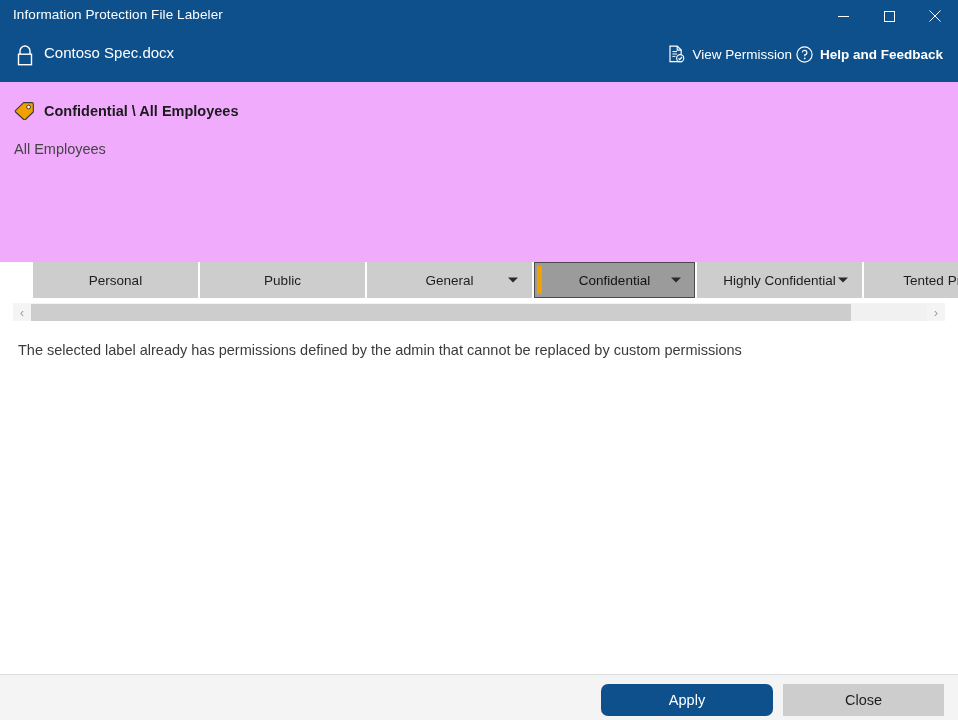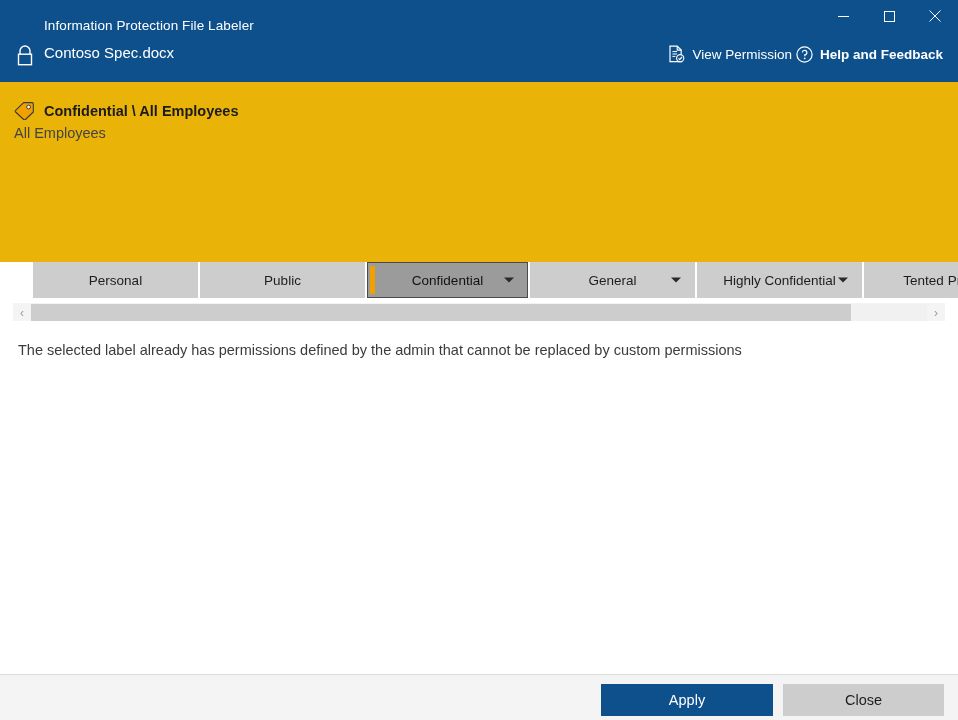--- a/index.html
+++ b/index.html
@@ -25,26 +25,25 @@
     background: #0d508c;
     color: #ffffff;
   }
   .titlebar-top {
     position: absolute;
     left: 0; top: 0;
     width: 958px; height: 33px;
   }
   .app-title {
     position: absolute;
-    left: 13px; top: 18px;
+    left: 13px; top: 7px;
     font-size: 13.5px;
     color: #ffffff;
     letter-spacing: .1px;
     white-space: nowrap;
-    margin-left: 31px;
   }
   .winbtns {
     position: absolute;
     right: 0; top: 0;
     display: flex;
   }
   .winbtn {
     width: 46px; height: 32px;
     display: flex; align-items: center; justify-content: center;
     color: #ffffff;
@@ -86,38 +85,38 @@
   }
   .hdr-action .ico { display: flex; align-items: center; }
   .hdr-action.bold { font-weight: bold; }
 
   
   .panel {
     position: absolute;
     left: 0; top: 82px;
     width: 958px;
     height: 180px;
-    background: #eab308;
+    background: #f0abfc;
   }
   .crumb {
     position: absolute;
     left: 14px; top: 19px;
     display: flex;
     align-items: center;
     gap: 9px;
   }
   .crumb-text {
     font-size: 14.5px;
     font-weight: bold;
     color: #1b1b1b;
     white-space: nowrap;
   }
   .subtitle {
     position: absolute;
-    left: 14px; top: 43px;
+    left: 14px; top: 59px;
     font-size: 14.5px;
     color: #444444;
     white-space: nowrap;
   }
 
   
   .tabs-clip {
     position: absolute;
     left: 13px; top: 180px;
     width: 945px; height: 36px;
@@ -249,20 +248,21 @@
     display: flex;
     align-items: center;
     justify-content: center;
     padding: 0;
   }
   .footer-btn.apply {
     left: 601px;
     width: 172px;
     background: #0d508c;
     color: #ffffff;
+    border-radius: 7px;
   }
   .footer-btn.close {
     left: 783px;
     width: 161px;
     background: #cdcdcd;
     color: #1d1d1d;
   }
 </style>
 </head>
 <body>
@@ -345,27 +345,27 @@
   <div class="subtitle">All Employees</div>
 
   <div class="tabs-clip">
     <div class="tabs-strip" id="tabs-strip">
         <div class="tab" style="width: 165px;">
           <span class="tab-label">Personal</span>
         </div>
         <div class="tab" style="width: 165px;">
           <span class="tab-label">Public</span>
         </div>
+        <div class="tab" style="width: 165px;">
+          <span class="tab-label">General</span>
+          <span class="caret"></span>
+        </div>
         <div class="tab selected" style="width: 161px;">
           <span class="accent" style="background: rgb(242, 160, 0);"></span>
           <span class="tab-label">Confidential</span>
-          <span class="caret"></span>
-        </div>
-        <div class="tab" style="width: 165px;">
-          <span class="tab-label">General</span>
           <span class="caret"></span>
         </div>
         <div class="tab" style="width: 165px;">
           <span class="tab-label">Highly Confidential</span>
           <span class="caret"></span>
         </div>
         <div class="tab" style="width: 165px;">
           <span class="tab-label">Tented Project</span>
         </div>
       </div>

